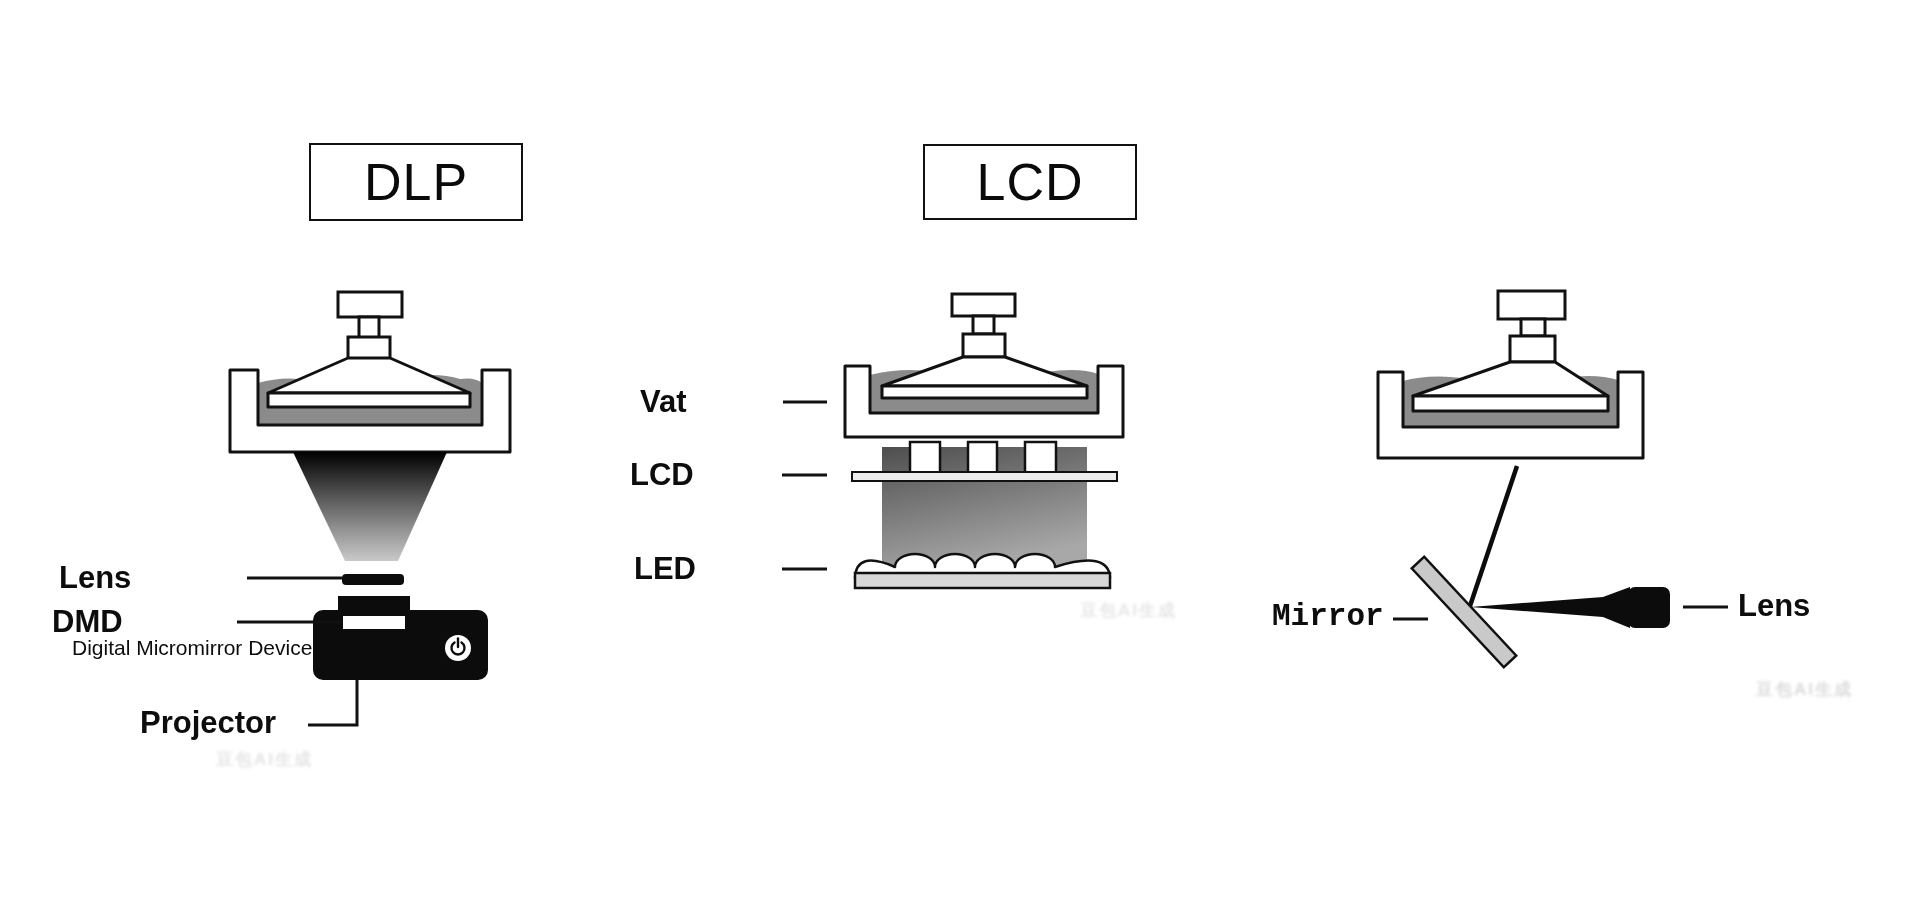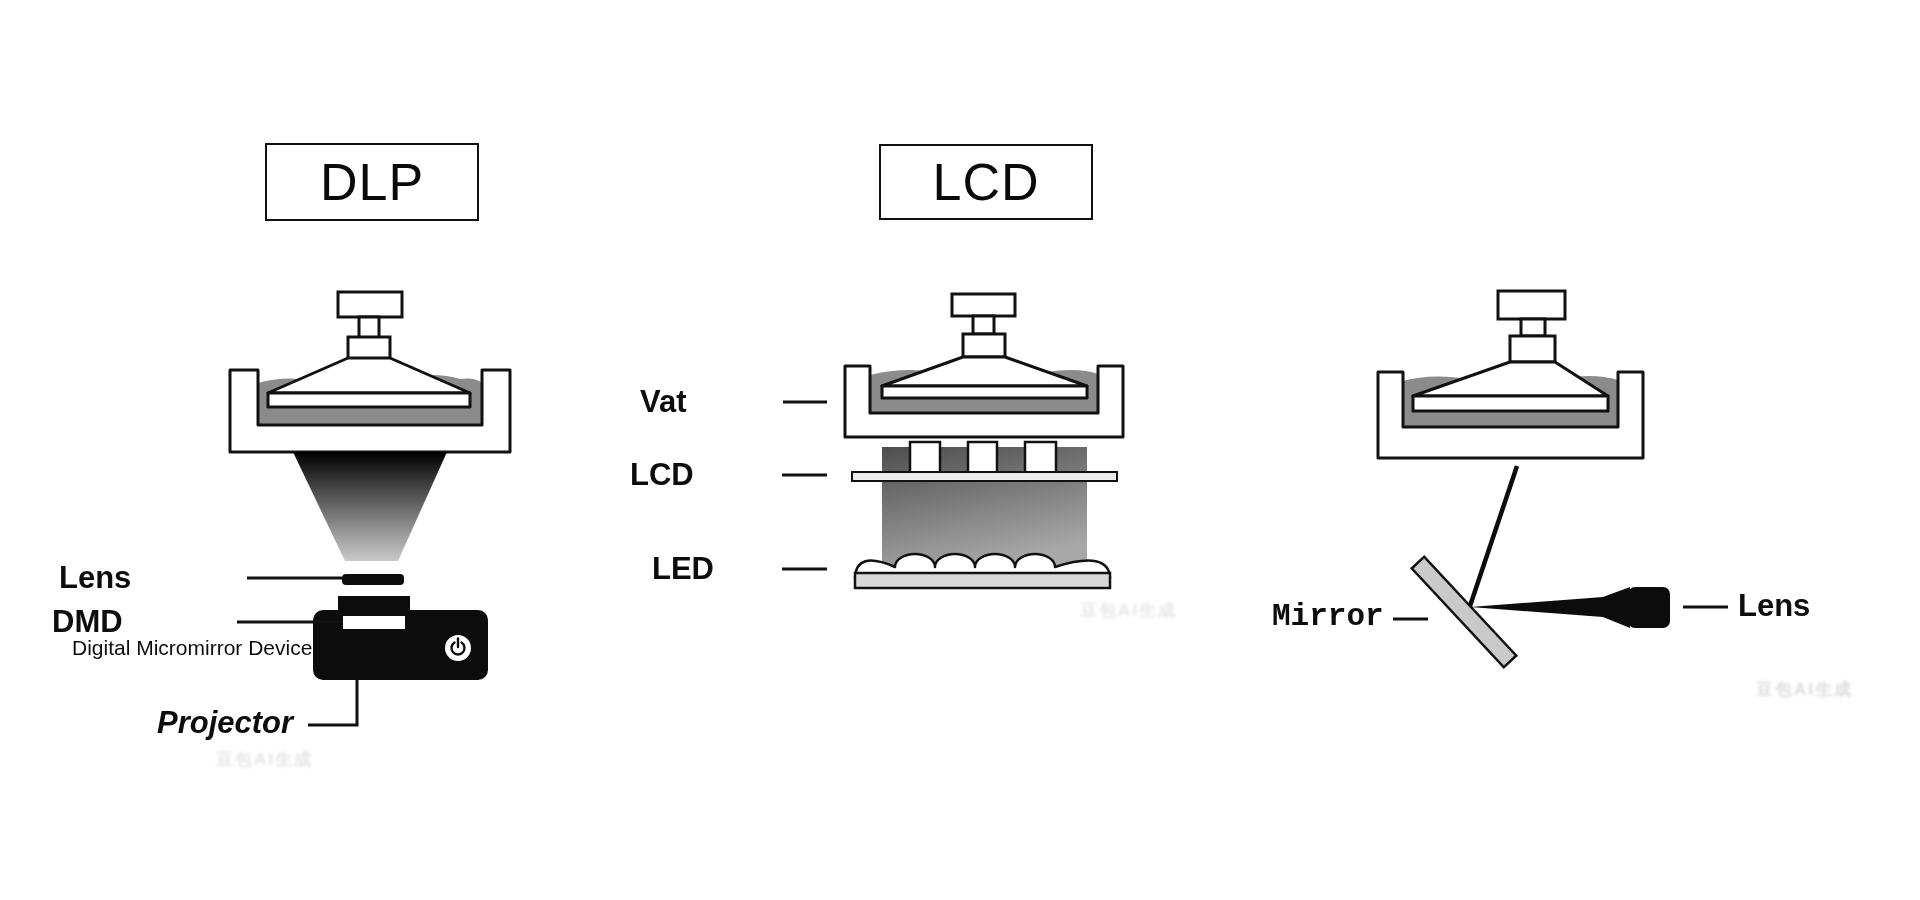--- a/index.html
+++ b/index.html
@@ -1,20 +1,20 @@
 <!DOCTYPE html>
 <html><head>
 <meta charset="utf-8">
 <style>
   html,body{margin:0;padding:0;background:#ffffff;}
   #stage{position:relative;width:1920px;height:900px;background:#ffffff;overflow:hidden;
          font-family:"Liberation Sans",sans-serif;color:#111;}
   .title-box{position:absolute;border:2.5px solid #111;background:#fff;
              display:flex;align-items:center;justify-content:center;
-             font-size:52px;font-weight:400;letter-spacing:1px;color:#0a0a0a;}
+             font-size:52px;font-weight:400;letter-spacing:1px;color:#0a0a0a;margin-left:44px;}
   .part-label{position:absolute;font-size:31px;font-weight:700;line-height:38px;color:#0d0d0d;
               white-space:nowrap;}
   .part-label.right{}
   .sub-label{position:absolute;font-size:21px;font-weight:400;line-height:20px;color:#0d0d0d;
              text-align:center;white-space:nowrap;}
   .machine-svg{position:absolute;}
   .watermark{position:absolute;font-size:17px;font-weight:700;letter-spacing:2px;
              filter:blur(1.5px);white-space:nowrap;}
   .wm1{left:216px;top:748px;color:rgba(205,205,205,0.55);}
   .wm2{left:1080px;top:599px;color:rgba(205,205,205,0.50);}
@@ -147,25 +147,25 @@
       <rect x="268" y="307" width="42" height="41" rx="7"></rect>
     </g>
 
     <line x1="33" y1="339" x2="68" y2="339" stroke="#111" stroke-width="3"></line>
     <line x1="323" y1="327" x2="368" y2="327" stroke="#111" stroke-width="3"></line>
   </svg>
 
   <div class="part-label right" style="left:59px;top:559px;width:158px;">Lens</div>
   <div class="part-label right" style="left:52px;top:603px;width:155px;">DMD</div>
   <div class="sub-label" style="left:72px;top:638px;width:218px;">Digital Micromirror Device</div>
-  <div class="part-label right" style="left:157px;top:704px;width:156px;font-style:italic;">Projector</div>
+  <div class="part-label right" style="left:140px;top:704px;width:156px;">Projector</div>
 
   <div class="part-label right" style="left:640px;top:383px;width:118px;">Vat</div>
   <div class="part-label right" style="left:630px;top:456px;width:136px;">LCD</div>
-  <div class="part-label right" style="left:652px;top:550px;width:136px;">LED</div>
+  <div class="part-label right" style="left:634px;top:550px;width:136px;">LED</div>
 
   <div class="part-label right" style="left:1272px;top:598px;width:134px;font-family:Liberation Mono, monospace;">Mirror</div>
   <div class="part-label" style="left:1738px;top:587px;width:170px;">Lens</div>
 
   <div class="watermark wm1">豆包AI生成</div>
   <div class="watermark wm2">豆包AI生成</div>
   <div class="watermark wm3">豆包AI生成</div>
 
 </div>
 

